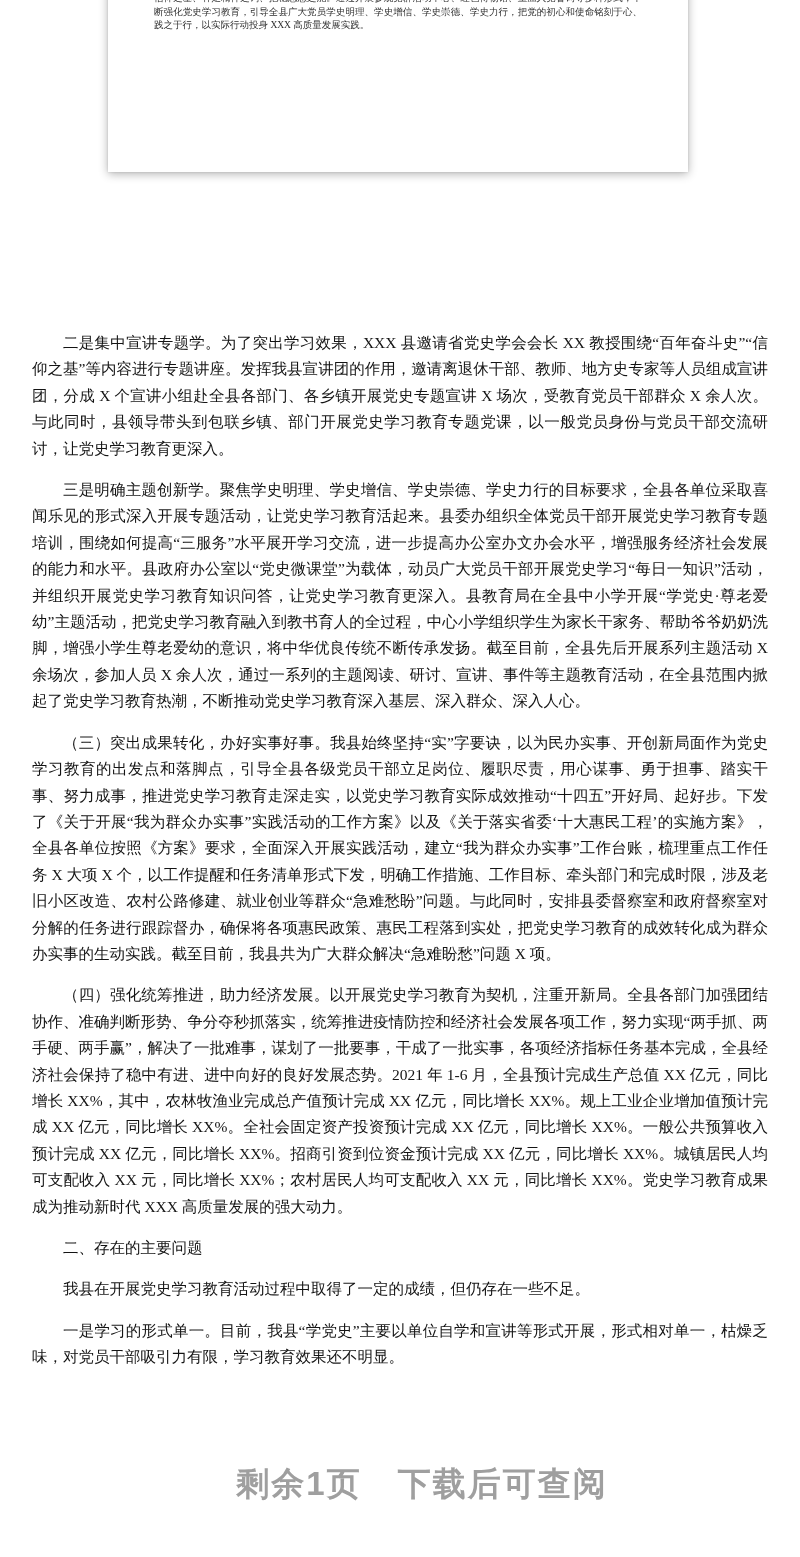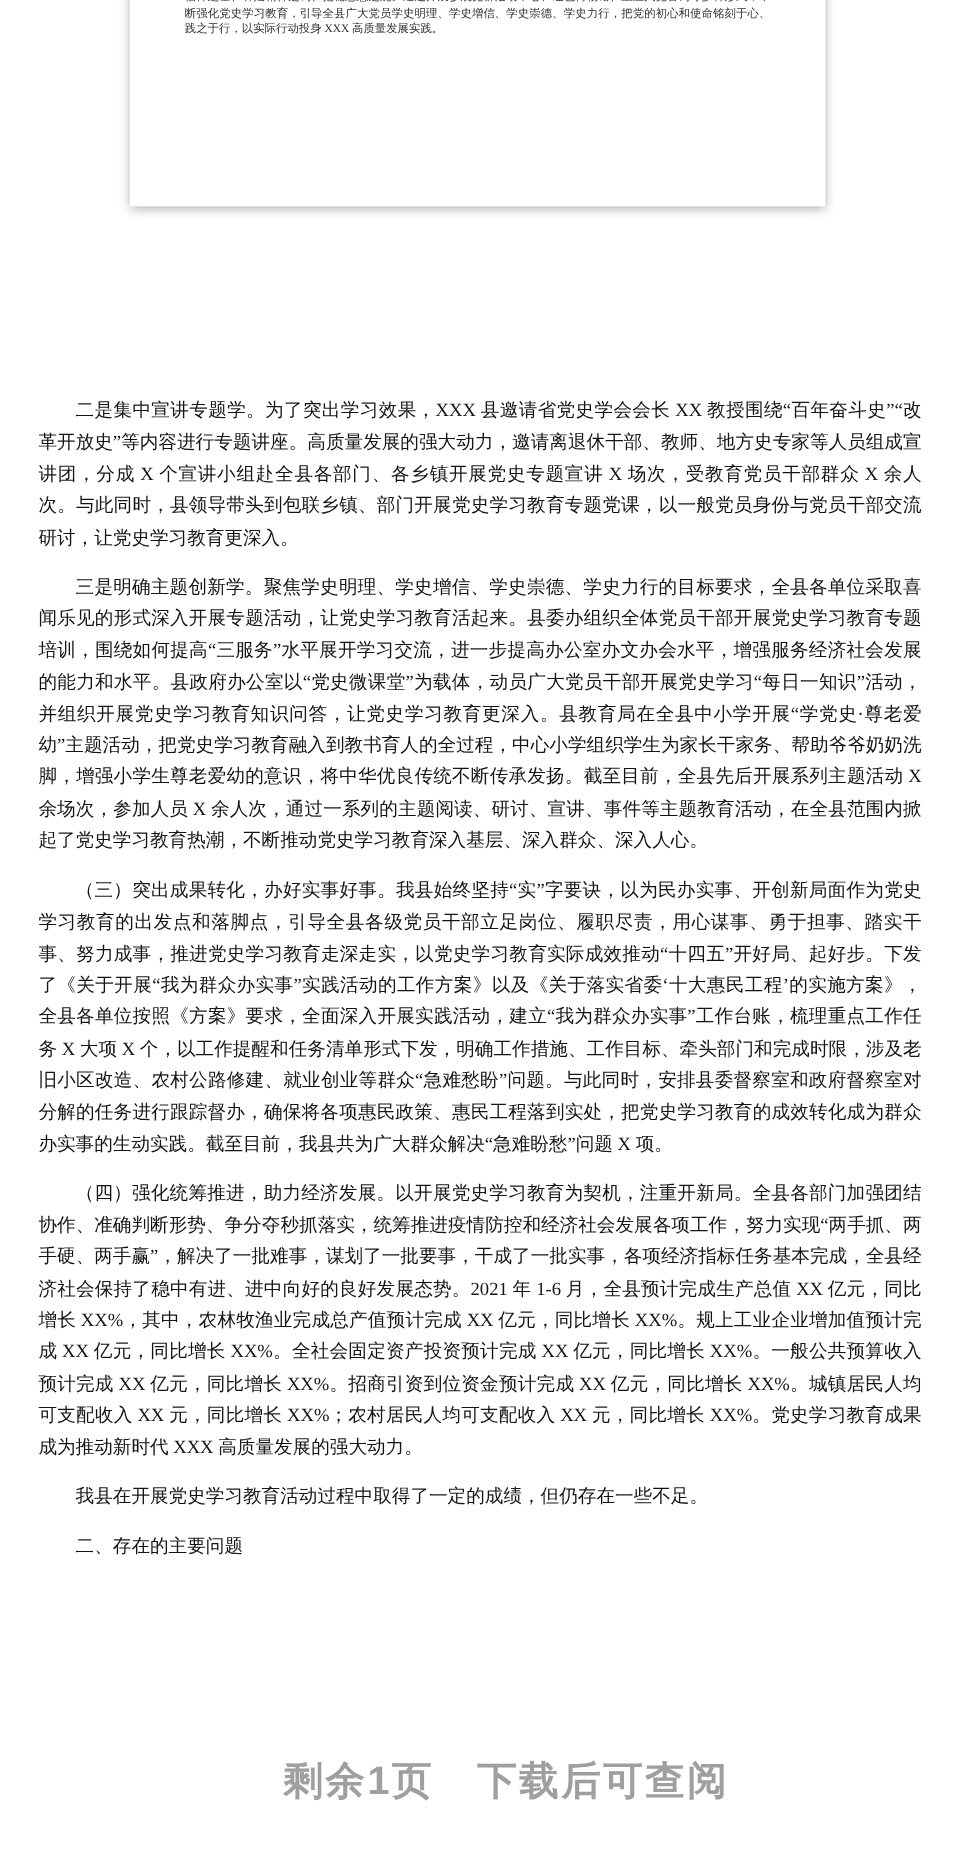--- a/index.html
+++ b/index.html
@@ -75,31 +75,32 @@
 </head>
 <body>
 
 <div class="screen">
 
   <div class="page-card">
     <p class="page-frag">信仰之基、补足精神之钙、把稳思想之舵。通过开展参观党群活动中心、红色博物馆、重温入党誓词等多种形式，不断强化党史学习教育，引导全县广大党员学史明理、学史增信、学史崇德、学史力行，把党的初心和使命铭刻于心、践之于行，以实际行动投身 XXX 高质量发展实践。</p>
   </div>
 
   <div class="doc">
-    <p><span class="lead">二是集中宣讲专题学。</span><span>为了突出学习效果，XXX 县邀请省党史学会会长 XX 教授围绕“百年奋斗史”“改革开放史”等内容进行专题讲座。高质量发展的强大动力，邀请离退休干部、教师、地方史专家等人员组成宣讲团，分成 X 个宣讲小组赴全县各部门、各乡镇开展党史专题宣讲 X 场次，受教育党员干部群众 X 余人次。与此同时，县领导带头到包联乡镇、部门开展党史学习教育专题党课，以一般党员身份与党员干部交流研讨，让党史学习教育更深入。</span></p>
+    <p><span class="lead">二是集中宣讲专题学。</span><span>为了突出学习效果，XXX 县邀请省党史学会会长 XX 教授围绕“百年奋斗史”“信仰之基”等内容进行专题讲座。发挥我县宣讲团的作用，邀请离退休干部、教师、地方史专家等人员组成宣讲团，分成 X 个宣讲小组赴全县各部门、各乡镇开展党史专题宣讲 X 场次，受教育党员干部群众 X 余人次。与此同时，县领导带头到包联乡镇、部门开展党史学习教育专题党课，以一般党员身份与党员干部交流研讨，让党史学习教育更深入。</span></p>
 
     <p><span class="lead">三是明确主题创新学。</span><span>聚焦学史明理、学史增信、学史崇德、学史力行的目标要求，全县各单位采取喜闻乐见的形式深入开展专题活动，让党史学习教育活起来。县委办组织全体党员干部开展党史学习教育专题培训，围绕如何提高“三服务”水平展开学习交流，进一步提高办公室办文办会水平，增强服务经济社会发展的能力和水平。县政府办公室以“党史微课堂”为载体，动员广大党员干部开展党史学习“每日一知识”活动，并组织开展党史学习教育知识问答，让党史学习教育更深入。县教育局在全县中小学开展“学党史·尊老爱幼”主题活动，把党史学习教育融入到教书育人的全过程，中心小学组织学生为家长干家务、帮助爷爷奶奶洗脚，增强小学生尊老爱幼的意识，将中华优良传统不断传承发扬。截至目前，全县先后开展系列主题活动 X 余场次，参加人员 X 余人次，通过一系列的主题阅读、研讨、宣讲、事件等主题教育活动，在全县范围内掀起了党史学习教育热潮，不断推动党史学习教育深入基层、深入群众、深入人心。</span></p>
 
     <p><span class="lead">（三）突出成果转化，办好实事好事。</span><span>我县始终坚持“实”字要诀，以为民办实事、开创新局面作为党史学习教育的出发点和落脚点，引导全县各级党员干部立足岗位、履职尽责，用心谋事、勇于担事、踏实干事、努力成事，推进党史学习教育走深走实，以党史学习教育实际成效推动“十四五”开好局、起好步。下发了《关于开展“我为群众办实事”实践活动的工作方案》以及《关于落实省委‘十大惠民工程’的实施方案》，全县各单位按照《方案》要求，全面深入开展实践活动，建立“我为群众办实事”工作台账，梳理重点工作任务 X 大项 X 个，以工作提醒和任务清单形式下发，明确工作措施、工作目标、牵头部门和完成时限，涉及老旧小区改造、农村公路修建、就业创业等群众“急难愁盼”问题。与此同时，安排县委督察室和政府督察室对分解的任务进行跟踪督办，确保将各项惠民政策、惠民工程落到实处，把党史学习教育的成效转化成为群众办实事的生动实践。截至目前，我县共为广大群众解决“急难盼愁”问题 X 项。</span></p>
 
     <p><span class="lead">（四）强化统筹推进，助力经济发展。以开展党史学习教育为契机，注重开新局。</span><span>全县各部门加强团结协作、准确判断形势、争分夺秒抓落实，统筹推进疫情防控和经济社会发展各项工作，努力实现“两手抓、两手硬、两手赢”，解决了一批难事，谋划了一批要事，干成了一批实事，各项经济指标任务基本完成，全县经济社会保持了稳中有进、进中向好的良好发展态势。2021 年 1-6 月，全县预计完成生产总值 XX 亿元，同比增长 XX%，其中，农林牧渔业完成总产值预计完成 XX 亿元，同比增长 XX%。规上工业企业增加值预计完成 XX 亿元，同比增长 XX%。全社会固定资产投资预计完成 XX 亿元，同比增长 XX%。一般公共预算收入预计完成 XX 亿元，同比增长 XX%。招商引资到位资金预计完成 XX 亿元，同比增长 XX%。城镇居民人均可支配收入 XX 元，同比增长 XX%；农村居民人均可支配收入 XX 元，同比增长 XX%。党史学习教育成果成为推动新时代 XXX 高质量发展的强大动力。</span></p>
 
+    <p><span class="lead">二、存在的主要问题</span><span></span></p>
+
     <p><span></span><span>我县在开展党史学习教育活动过程中取得了一定的成绩，但仍存在一些不足。</span></p>
 
-    <p><span class="lead">二、存在的主要问题</span><span></span></p>
-
+    <p><span class="lead">一是学习的形式单一。</span><span>目前，我县“学党史”主要以单位自学和宣讲等形式开展，形式相对单一，枯燥乏味，对党员干部吸引力有限，学习教育效果还不明显。</span></p>
   </div>
 
   <div class="footer-notice">
     <span>剩余1页</span><span class="gap"></span><span>下载后可查阅</span>
   </div>
 
 </div>
 
 </body></html>

